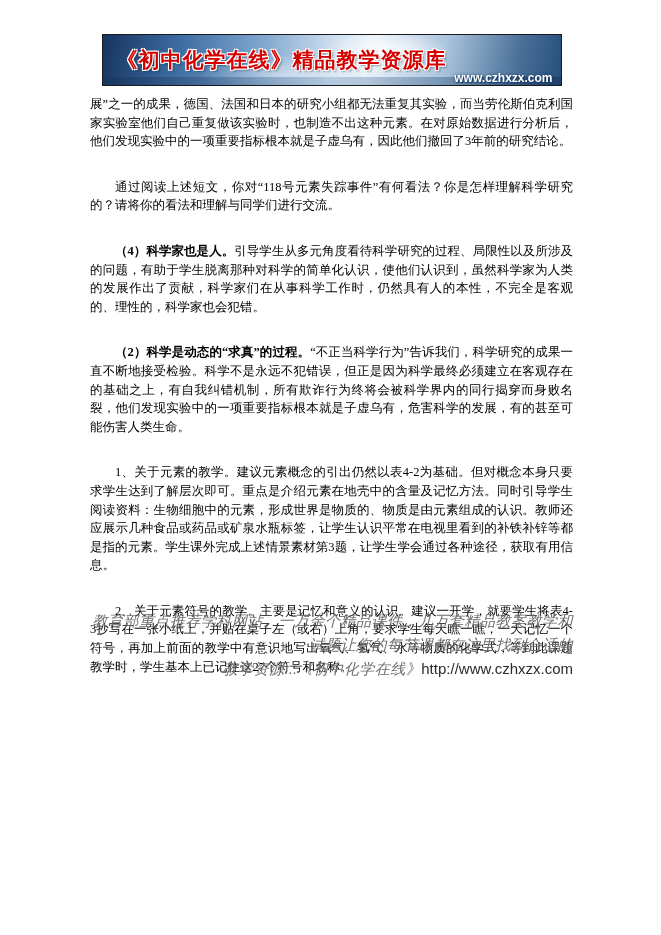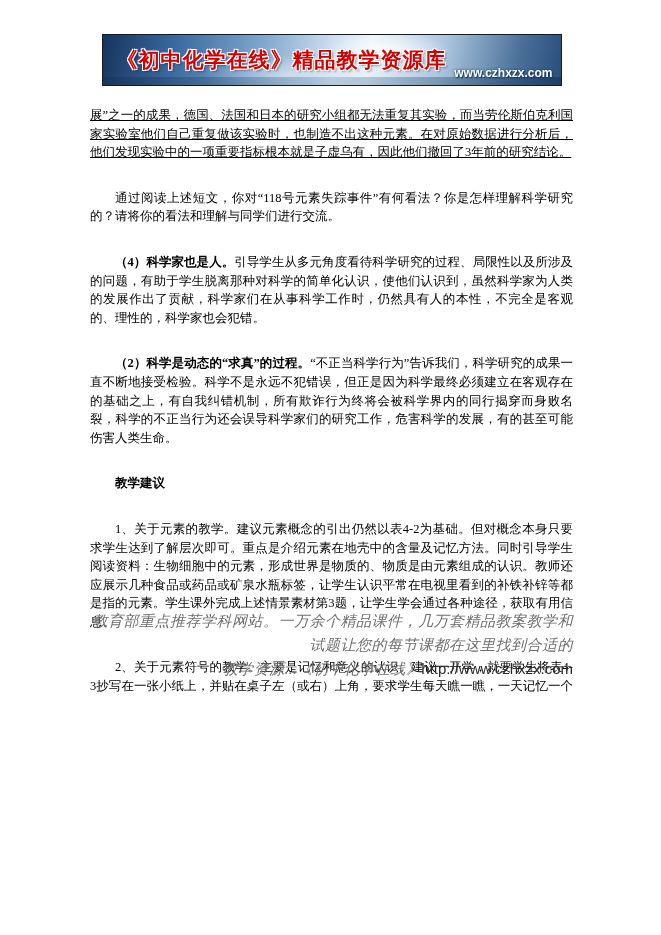--- a/index.html
+++ b/index.html
@@ -36,34 +36,34 @@
   }
   .banner-title {
     position:relative; z-index:2;
     margin-left:14px;
     font-size:21px; font-weight:bold; letter-spacing:1px;
     color:#d40000; white-space:nowrap;
     text-shadow:-1px -1px 0 #fff, 1px -1px 0 #fff, -1px 1px 0 #fff, 1px 1px 0 #fff, 2px 2px 2px rgba(0,0,0,.35);
   }
   .banner-url {
     position:relative; z-index:2;
-    margin-left:auto; margin-right:8px; align-self:flex-end; margin-bottom:5px;
+    margin-left:auto; margin-right:8px; align-self:flex-end; 
     font-family:"Liberation Sans", sans-serif;
     font-size:12px; font-weight:bold; color:#ffffff;
     text-shadow:0 0 3px #173a66, 1px 1px 1px #173a66;
   }
   
   .doc-body p {
     font-size:12.5px;
     line-height:18.6px;
     text-align:justify;
     margin-top:27px;
     word-break:break-all;
   }
-  .doc-body > p:first-child { margin-top:20px;text-decoration:underline; }
+  .doc-body > p:first-child { margin-top:9px; }
   .indent { text-indent:2em; }
   .lead { font-weight:bold; }
   .heading { font-weight:bold; }
   
   .footer {
     position:absolute; left:90px; right:88px; bottom:16px;
     font-size:15px; line-height:1.55;
     color:#6e6e6e; font-style:italic;
     letter-spacing:.5px;
     text-align:right;
@@ -84,24 +84,23 @@
   </div>
 
   <div class="doc-body">
     <p>展”之一的成果，德国、法国和日本的研究小组都无法重复其实验，而当劳伦斯伯克利国家实验室他们自己重复做该实验时，也制造不出这种元素。在对原始数据进行分析后，他们发现实验中的一项重要指标根本就是子虚乌有，因此他们撤回了3年前的研究结论。</p>
 
     <p class="indent">通过阅读上述短文，你对“118号元素失踪事件”有何看法？你是怎样理解科学研究的？请将你的看法和理解与同学们进行交流。</p>
 
 
     <p class="indent"><b class="lead">（4）科学家也是人。</b><span>引导学生从多元角度看待科学研究的过程、局限性以及所涉及的问题，有助于学生脱离那种对科学的简单化认识，使他们认识到，虽然科学家为人类的发展作出了贡献，科学家们在从事科学工作时，仍然具有人的本性，不完全是客观的、理性的，科学家也会犯错。</span></p>
 
-    <p class="indent"><b class="lead">（2）科学是动态的“求真”的过程。</b><span>“不正当科学行为”告诉我们，科学研究的成果一直不断地接受检验。科学不是永远不犯错误，但正是因为科学最终必须建立在客观存在的基础之上，有自我纠错机制，所有欺诈行为终将会被科学界内的同行揭穿而身败名裂，科学的不正当行为还会误导科学家们的研究工作，危害科学的发展，有的甚至可能伤害人类生命。</span></p>
+    <p class="indent"><b class="lead">（2）科学是动态的“求真”的过程。</b><span>“不正当科学行为”告诉我们，科学研究的成果一直不断地接受检验。科学不是永远不犯错误，但正是因为科学最终必须建立在客观存在的基础之上，有自我纠错机制，所有欺诈行为终将会被科学界内的同行揭穿而身败名裂，他们发现实验中的一项重要指标根本就是子虚乌有，危害科学的发展，有的甚至可能伤害人类生命。</span></p>
 
 
-    <p class="indent heading">教学建议</p>
 
     <p class="indent">1、关于元素的教学。建议元素概念的引出仍然以表4-2为基础。但对概念本身只要求学生达到了解层次即可。重点是介绍元素在地壳中的含量及记忆方法。同时引导学生阅读资料：生物细胞中的元素，形成世界是物质的、物质是由元素组成的认识。教师还应展示几种食品或药品或矿泉水瓶标签，让学生认识平常在电视里看到的补铁补锌等都是指的元素。学生课外完成上述情景素材第3题，让学生学会通过各种途径，获取有用信息。</p>
 
     <p class="indent">2、关于元素符号的教学。主要是记忆和意义的认识。建议一开学，就要学生将表4-3抄写在一张小纸上，并贴在桌子左（或右）上角，要求学生每天瞧一瞧，一天记忆一个符号，再加上前面的教学中有意识地写出氧气、氢气、水等物质的化学式，等到此课题教学时，学生基本上已记住这27个符号和名称。</p>
 
   </div>
 
   <div class="footer">
     <div>教育部重点推荐学科网站。一万余个精品课件，几万套精品教案教学和试题让您的每节课都在这里找到合适的</div>
     <div><span>教学资源...《初中化学在线》</span><span class="url">http://www.czhxzx.com</span></div>

